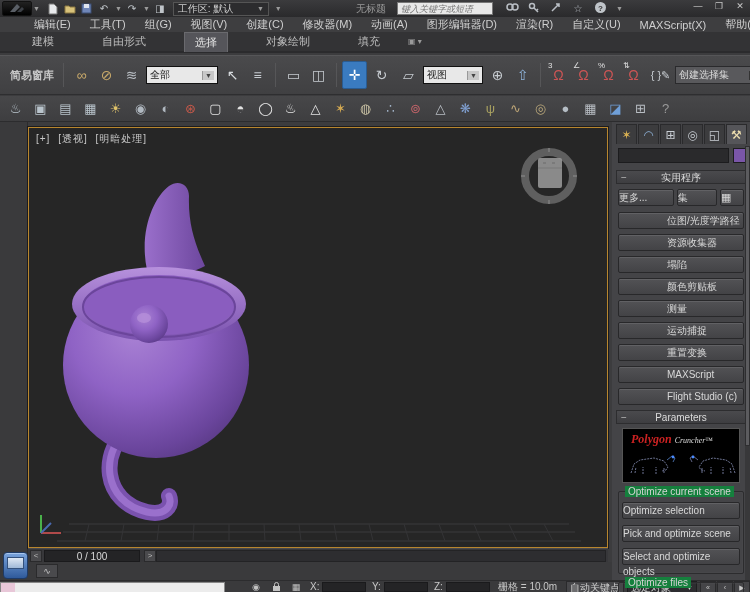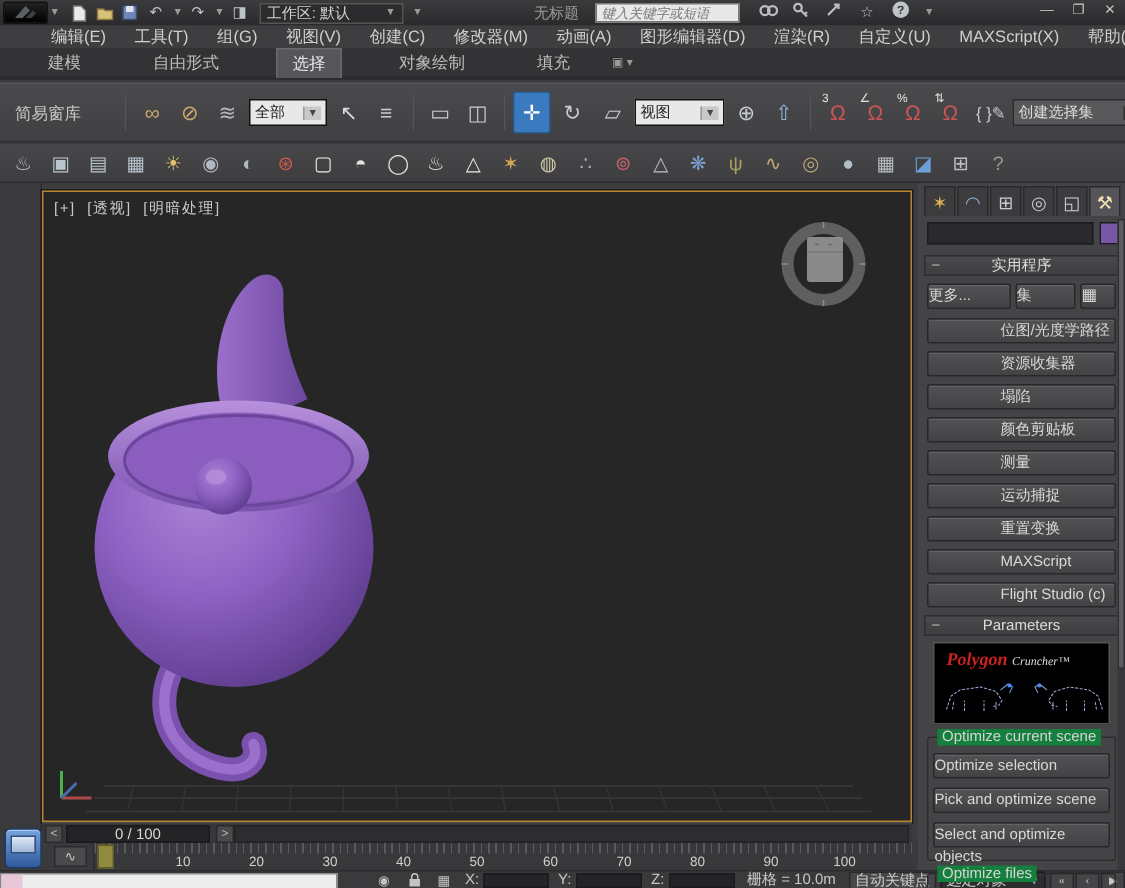--- a/index.html
+++ b/index.html
@@ -42,21 +42,21 @@
   .ribbon-tab.active { background:#55555a; color:#e8e8e8; border:1px solid #6a6a6e; border-bottom:none; }
   .ribbon-dd { color:#9a9a9a; font-size:8px; margin-left:-10px; }
 
   
   #toolbar1 { position:absolute; left:0; top:55px; width:750px; height:40px;
     background:linear-gradient(#4a4a4c,#404042); border-top:1px solid #565658; border-bottom:1px solid #2e2e30;
     display:flex; align-items:center; padding-left:8px; gap:2px; }
   #toolbar2 { position:absolute; left:0; top:96px; width:750px; height:26px;
     background:linear-gradient(#474749,#3e3e40); border-bottom:1px solid #2c2c2e;
     display:flex; align-items:center; padding-left:4px; gap:2px; }
-  .tb-label { color:#c8c8c8; margin:0 24px 0 2px; white-space:nowrap; }
+  .tb-label { color:#c8c8c8; margin:0 4px 0 2px; white-space:nowrap;font-weight:bold; }
   .tb-icon { width:25px; height:28px; display:flex; align-items:center; justify-content:center;
     color:#c6cbd0; font-size:14px; border-radius:2px; flex:none; }
   .tb-icon.small { width:23px; height:22px; font-size:13px; }
   .tb-icon.active-blue { background:#3a7bc0; border:1px solid #2a5c92; color:#fff; }
   .tb-sep { width:1px; height:24px; background:#2e2e30; border-right:1px solid #565658; margin:0 3px; flex:none; }
   .tb-dd { height:18px; background:#e8e8e8; border:1px solid #111; color:#222;
     display:flex; align-items:center; justify-content:space-between; padding:0 3px; font-size:10px; flex:none; }
   .tb-dd.dark { background:#59595c; color:#ddd; border:1px solid #2a2a2c; }
   .tb-dd .arr { font-size:7px; color:#444; background:#c8c8c8; border-left:1px solid #999; padding:1px 2px; margin-left:3px; }
   .tb-dd.dark .arr { background:#4a4a4c; color:#ccc; border-left:1px solid #333; }
@@ -255,21 +255,21 @@
 
   <div id="toolbar1">
     <span class="tb-label">简易窗库</span>
     <span class="tb-sep"></span>
     <span style="display:flex">
 
     <span class="tb-icon" style="color: rgb(200, 169, 106);">∞</span>
         <span class="tb-icon" style="color: rgb(200, 169, 106);">⊘</span>
         <span class="tb-icon" style="color: rgb(185, 190, 196);">≋</span>
       </span>
-    <div class="tb-dd" style="width:52px">
+    <div class="tb-dd" style="width:72px">
       <span>全部</span>
         <span class="arr">▼</span>
     </div>
     <span style="display:flex">
 
     <span class="tb-icon" style="color: rgb(216, 220, 223);">↖</span>
         <span class="tb-icon" style="color: rgb(198, 203, 208);">≡</span>
       </span>
     <span class="tb-sep"></span>
     <span style="display:flex">
@@ -439,38 +439,20 @@
 
   <div id="timeslider">
     <span class="ts-btn">&lt;</span>
     <div id="ts-value">0 / 100</div>
     <span class="ts-btn">&gt;</span>
     <div id="ts-track"></div>
   </div>
 
   <div id="trackbar">
     <div id="tb-mini">∿</div>
-    <div id="ruler">
-      <div id="ruler-ticks"></div>
-      <div id="ruler-nums">
-
-      <span class="ruler-num">0</span>
-          <span class="ruler-num">10</span>
-          <span class="ruler-num">20</span>
-          <span class="ruler-num">30</span>
-          <span class="ruler-num">40</span>
-          <span class="ruler-num">50</span>
-          <span class="ruler-num">60</span>
-          <span class="ruler-num">70</span>
-          <span class="ruler-num">80</span>
-          <span class="ruler-num">90</span>
-          <span class="ruler-num">100</span>
-        </div>
-      <div id="time-handle"></div>
-    </div>
   </div>
 
   <div id="bl-icon">
       <div class="inner"></div>
     </div>
 
   <div id="statusbar">
     <div id="listener">
         <div id="listener-pink"></div>
       </div>

